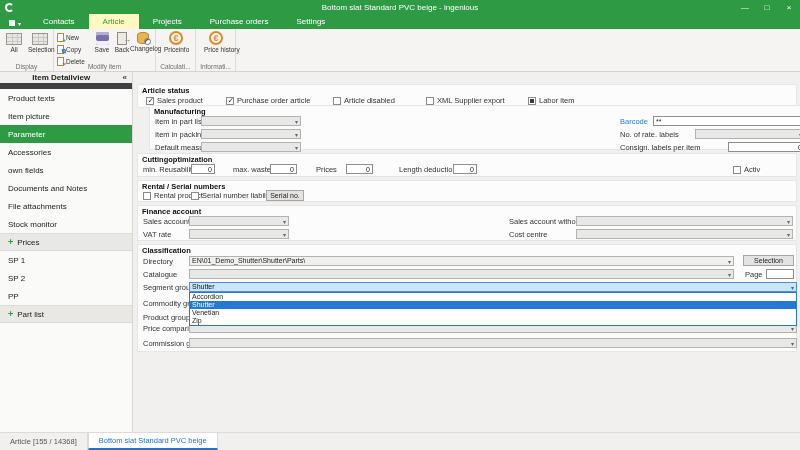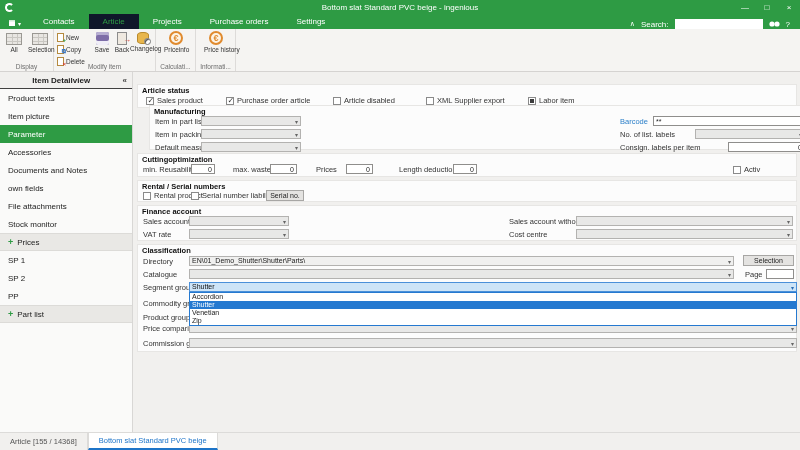--- a/index.html
+++ b/index.html
@@ -13,21 +13,21 @@
   .title-text { position:absolute; left:0; right:0; text-align:center; color:#fff; font-size:8px; }
   .win-controls { margin-left:auto; display:flex; height:14px; }
   .win-btn { width:22px; height:14px; color:#fff; font-size:8px; display:flex; align-items:center; justify-content:center; cursor:default; }
 
   
   .menubar { position:absolute; left:0; top:14px; width:800px; height:15px; background:#2e9b44; display:flex; align-items:flex-end; }
   .file-btn { display:flex; align-items:center; gap:2px; margin:0 8px 2px 8px; }
   .file-glyph { width:8px; height:8px; background:#fff; box-shadow:inset 0 0 0 1px #2e9b44, inset 0 2.5px 0 0 #cfe9d4; }
   .file-caret { color:#fff; font-size:6px; }
   .menu-tab { color:#fff; font-size:8px; padding:3px 14px 3px; cursor:default; }
-  .menu-tab.active { background:#0f172a; color:#2e9b44;margin-top:16px; }
+  .menu-tab.active { background:#fef9c3; color:#2e9b44;margin-top:16px; }
   .menu-right { margin-left:auto; display:flex; align-items:center; gap:6px; padding-right:10px; color:#fff; }
   .chevron-up { font-size:7px; color:#fff; }
   .search-label { font-size:8px; }
   .search-input { width:88px; height:10px; background:#fff; border:none; }
   .help-btn { font-size:8px; color:#fff; }
 
   
   .ribbon { position:absolute; left:0; top:29px; width:800px; height:43px; background:#f5f4f2; border-bottom:1px solid #d5d3d1; }
   .rgroup { position:absolute; top:0; height:42px; border-right:1px solid #dddbd9; }
   .rgroup-label { position:absolute; bottom:1px; left:0; right:0; text-align:center; font-size:6.5px; color:#6d6d6d; }
@@ -48,21 +48,21 @@
       box-shadow:inset 0 3px 0 #b7afd2, inset 0 -4px 0 #f0eef7; }
   .door-icon { width:10px; height:13px; margin:1px auto 0; background:#efe9e0; border:1px solid #8c8c8c; position:relative; }
   .door-icon .arr { position:absolute; right:-5px; top:2px; color:#d23b2f; font-size:8px; font-weight:bold; }
   .db-icon { width:12px; height:12px; margin:1px auto 0; background:#e8b64c; border:1px solid #b88a2d; border-radius:5px/3px; position:relative; }
   .clock-dot { position:absolute; right:-3px; bottom:-2px; width:7px; height:7px; border-radius:50%; background:#fff; border:1px solid #777;
       box-shadow:inset 1.5px 1.5px 0 -0.5px #555; }
   .euro-icon { width:14px; height:14px; margin:0 auto; border-radius:50%; border:2px solid #e08a2e; color:#e08a2e; font-size:9px; font-weight:bold; display:flex; align-items:center; justify-content:center; background:#fdf3e4; position:relative; }
 
   
   .sidebar { position:absolute; left:0; top:72px; width:133px; height:360px; background:#fafaf9; border-right:1px solid #d8d7d5; }
-  .side-header { height:17px; background:#f1f0ee; border-bottom:1px solid #404040; display:flex; align-items:center; font-weight:bold; font-size:8px; }
+  .side-header { height:17px; background:#f1f0ee; border-bottom:6px solid #404040; display:flex; align-items:center; font-weight:bold; font-size:8px; }
   .side-header .ht { flex:1; text-align:center; }
   .side-header .coll { padding-right:5px; color:#444; cursor:default; }
   .side-item { height:18px; display:flex; align-items:center; padding-left:8px; font-size:8px; color:#222; cursor:default; }
   .side-item.selected { background:#2e9b44; color:#fff; }
   .side-item.group { background:#e9e8e5; border-top:1px solid #dcdbd8; border-bottom:1px solid #dcdbd8; }
   .plus { color:#2e9b44; font-weight:bold; margin-right:4px; font-size:9px; }
 
   
   .formarea { position:absolute; left:137px; top:72px; width:663px; height:360px; background:#f1f0ee; }
   .sec { position:absolute; left:0; width:660px; background:#fcfcfc; border:1px solid #e7e6e4; }
@@ -108,30 +108,20 @@
   <div class="menubar">
     <div class="file-btn">
       <div class="file-glyph"></div>
       <div class="file-caret">▾</div>
     </div>
     <div class="menu-tab">Contacts</div>
     <div class="menu-tab active">Article</div>
     <div class="menu-tab">Projects</div>
     <div class="menu-tab">Purchase orders</div>
     <div class="menu-tab">Settings</div>
-    <div class="menu-right">
-      <span class="chevron-up">∧</span>
-      <span class="search-label">Search:</span>
-      <input class="search-input" style="">
-      <svg width="11" height="8">
-          <circle cx="3" cy="4" r="2.6" fill="#fff"></circle>
-          <circle cx="8" cy="4" r="2.6" fill="#fff"></circle>
-        </svg>
-      <span class="help-btn">?</span>
-    </div>
   </div>
 
   <div class="ribbon">
     <div class="rgroup" style="left:0;width:54px;">
       <div class="bigbtn" style="left:2px;">
         <div class="grid-icon"></div>
         <div class="blabel">All</div>
       </div>
       <div class="bigbtn" style="left:28px;">
         <div class="grid-icon"></div>
@@ -196,22 +186,22 @@
 
   <div class="sidebar">
     <div class="side-header">
       <span class="ht">Item Detailview</span>
       <span class="coll">«</span>
     </div>
     <div class="side-item">Product texts</div>
     <div class="side-item">Item picture</div>
     <div class="side-item selected">Parameter</div>
     <div class="side-item">Accessories</div>
+    <div class="side-item">own fields</div>
     <div class="side-item">Documents and Notes</div>
-    <div class="side-item">own fields</div>
     <div class="side-item">File attachments</div>
     <div class="side-item">Stock monitor</div>
     <div class="side-item group">
       <span class="plus">+</span>
       <span>Prices</span>
     </div>
     <div class="side-item">SP 1</div>
     <div class="side-item">SP 2</div>
     <div class="side-item">PP</div>
     <div class="side-item group">
@@ -249,21 +239,21 @@
     <div class="sec" style="top:33px;height:45px;margin-left:12px;">
       <div class="sec-title">Manufacturing</div>
       <div class="flabel" style="left:5px;top:11px;">Item in part list</div>
       <div class="dd" style="left:51px;top:10px;width:100px;"></div>
       <div class="flabel" style="left:5px;top:24px;">Item in packing list</div>
       <div class="dd" style="left:51px;top:23px;width:100px;"></div>
       <div class="flabel" style="left:5px;top:37px;">Default measurement sheet</div>
       <div class="dd" style="left:51px;top:36px;width:100px;"></div>
       <div class="flabel link" style="left:470px;top:11px;">Barcode</div>
       <div class="ti" style="left:503px;top:10px;width:152px;">**</div>
-      <div class="flabel" style="left:470px;top:24px;">No. of list. labels</div>
+      <div class="flabel" style="left:470px;top:24px;">No. of rate. labels</div>
       <div class="dd" style="left:545px;top:23px;width:110px;"></div>
       <div class="flabel" style="left:470px;top:37px;">Consign. labels per item</div>
       <div class="ti num" style="left:578px;top:36px;width:77px;">0</div>
     </div>
 
     <div class="sec" style="top:81px;height:24px;">
       <div class="sec-title">Cuttingoptimization</div>
       <div class="flabel" style="left:5px;top:11px;">min. Reusability</div>
       <div class="ti num" style="left:53px;top:10px;width:24px;">0</div>
       <div class="flabel" style="left:95px;top:11px;">max. waste</div>

